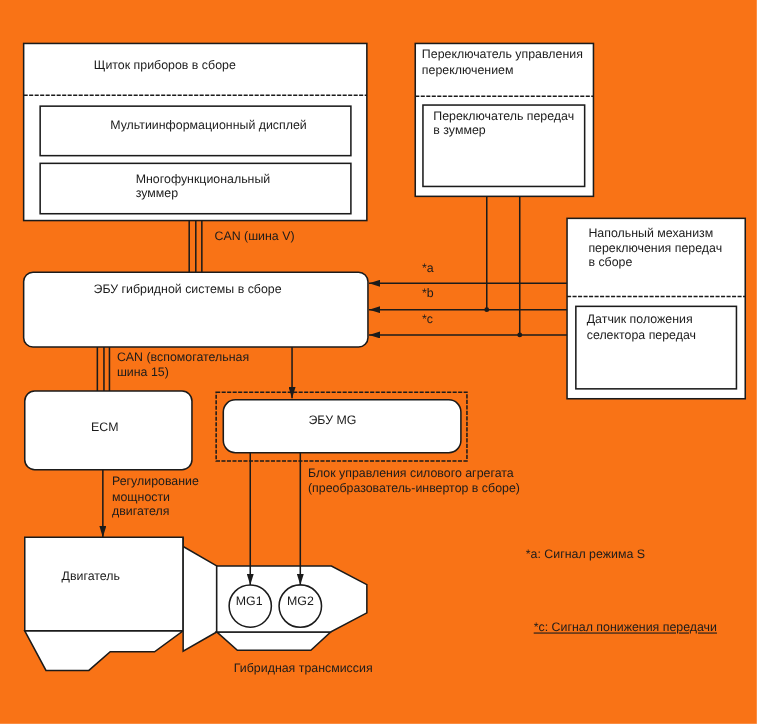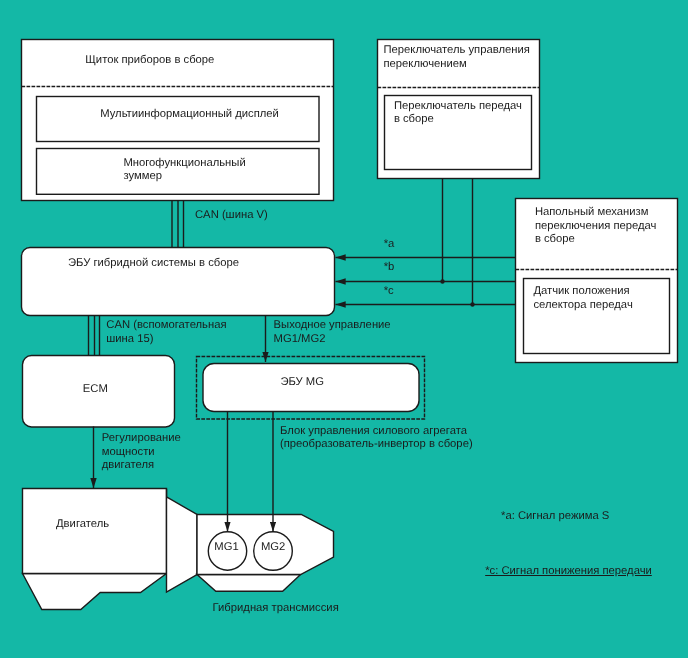--- a/index.html
+++ b/index.html
@@ -1,20 +1,20 @@
 <!DOCTYPE html>
 <html><head>
 <meta charset="utf-8">
 <title>diagram</title>
 <style>
   html,body{margin:0;padding:0;background:#fff;}
   body{width:688px;height:658px;overflow:hidden;
        font-family:"Liberation Sans",sans-serif;
        -webkit-font-smoothing:antialiased;}
-  #stage{position:relative;width:688px;height:658px;background:#14b8a6;}
+  #stage{position:relative;width:688px;height:658px;background:#f97316;}
   svg.layer{position:absolute;left:0;top:0;width:688px;height:658px;display:block;}
   .lbl{position:absolute;font-size:11.25px;color:#1b1b1b;line-height:13.4px;
        white-space:pre;letter-spacing:0;}
   .lbl{text-rendering:geometricPrecision;}
 </style>
 </head>
 <body>
 
 <div id="stage">
 
@@ -89,50 +89,48 @@
   <g fill="#1b1b1b" stroke="none">
     <circle cx="442.5" cy="281.5" r="2.2"></circle>
     <circle cx="472.5" cy="304.5" r="2.2"></circle>
   </g>
 </svg>
 
 <div class="lbl" style="left:85.3px;top:53.5px;">Щиток приборов в сборе</div>
 <div class="lbl" style="left:100.2px;top:108.0px;">Мультиинформационный дисплей</div>
 <div class="lbl" style="left:123.4px;top:157.0px;">Многофункциональный
 зуммер</div>
-<div class="lbl" style="left:68px;top:257.3px;">ЭБУ гибридной системы в сборе</div>
+<div class="lbl" style="left:85px;top:257.3px;">ЭБУ гибридной системы в сборе</div>
 <div class="lbl" style="left:82.8px;top:383.1px;">ECM</div>
 <div class="lbl" style="left:280.4px;top:376.2px;">ЭБУ MG</div>
 <div class="lbl" style="left:56px;top:517.9px;">Двигатель</div>
 
 <div class="lbl" style="left:383.5px;top:44.4px;">Переключатель управления
 переключением</div>
 <div class="lbl" style="left:393.9px;top:99.6px;">Переключатель передач
-в сборе</div>
+в зуммер</div>
 <div class="lbl" style="left:534.9px;top:206.1px;">Напольный механизм
 переключения передач
 в сборе</div>
 <div class="lbl" style="left:533.4px;top:285.2px;">Датчик положения
 селектора передач</div>
 
 <div class="lbl" style="left:195.0px;top:208.6px;">CAN (шина V)</div>
 <div class="lbl" style="left:106.3px;top:319.4px;">CAN (вспомогательная
 шина 15)</div>
-<div class="lbl" style="left:273.6px;top:319.1px;">Выходное управление
-MG1/MG2</div>
 <div class="lbl" style="left:280px;top:424.7px;">Блок управления силового агрегата
 (преобразователь-инвертор в сборе)</div>
 <div class="lbl" style="left:101.8px;top:432.4px;">Регулирование
 мощности
 двигателя</div>
 <div class="lbl" style="left:176.6px;top:601.6px;padding-left:36px;">Гибридная трансмиссия</div>
 
 <div class="lbl" style="left:214.3px;top:540.7px;">MG1</div>
 <div class="lbl" style="left:260.9px;top:540.7px;">MG2</div>
 
 <div class="lbl" style="left:383.7px;top:237.5px;">*a</div>
 <div class="lbl" style="left:383.7px;top:260.7px;">*b</div>
 <div class="lbl" style="left:383.7px;top:284.9px;">*c</div>
 
-<div class="lbl" style="left:501px;top:498.2px;margin-top:12px;">*a: Сигнал режима S</div>
+<div class="lbl" style="left:478px;top:498.2px;">*a: Сигнал режима S</div>
 <div class="lbl" style="left:485.2px;top:565px;text-decoration:underline;">*c: Сигнал понижения передачи</div>
 
 </div>
 
 </body></html>

